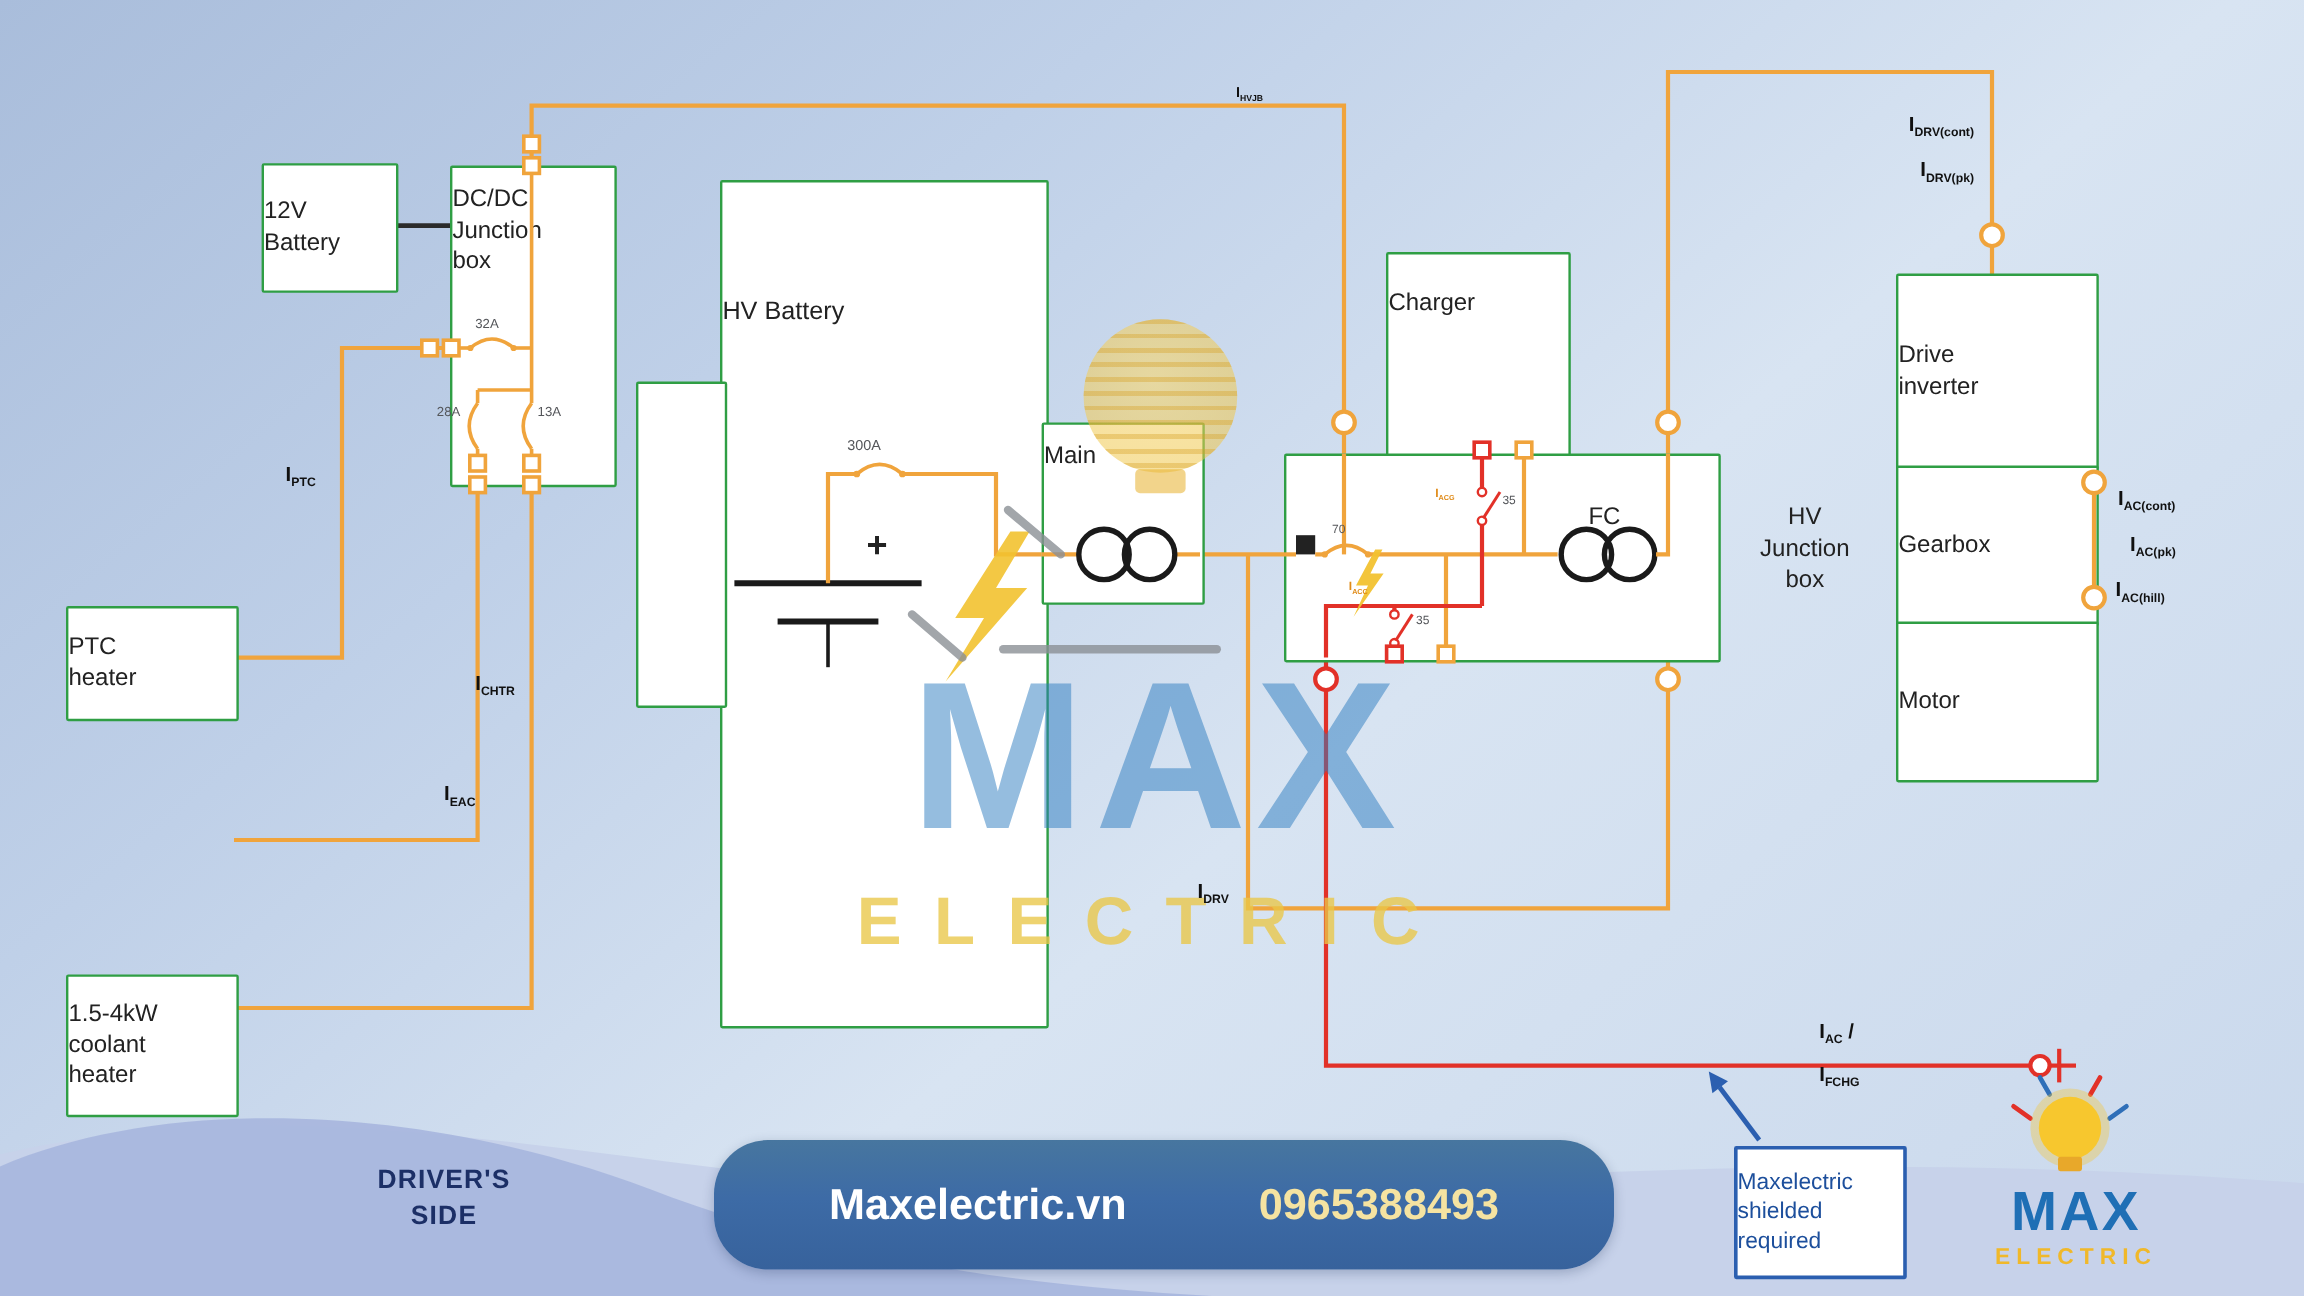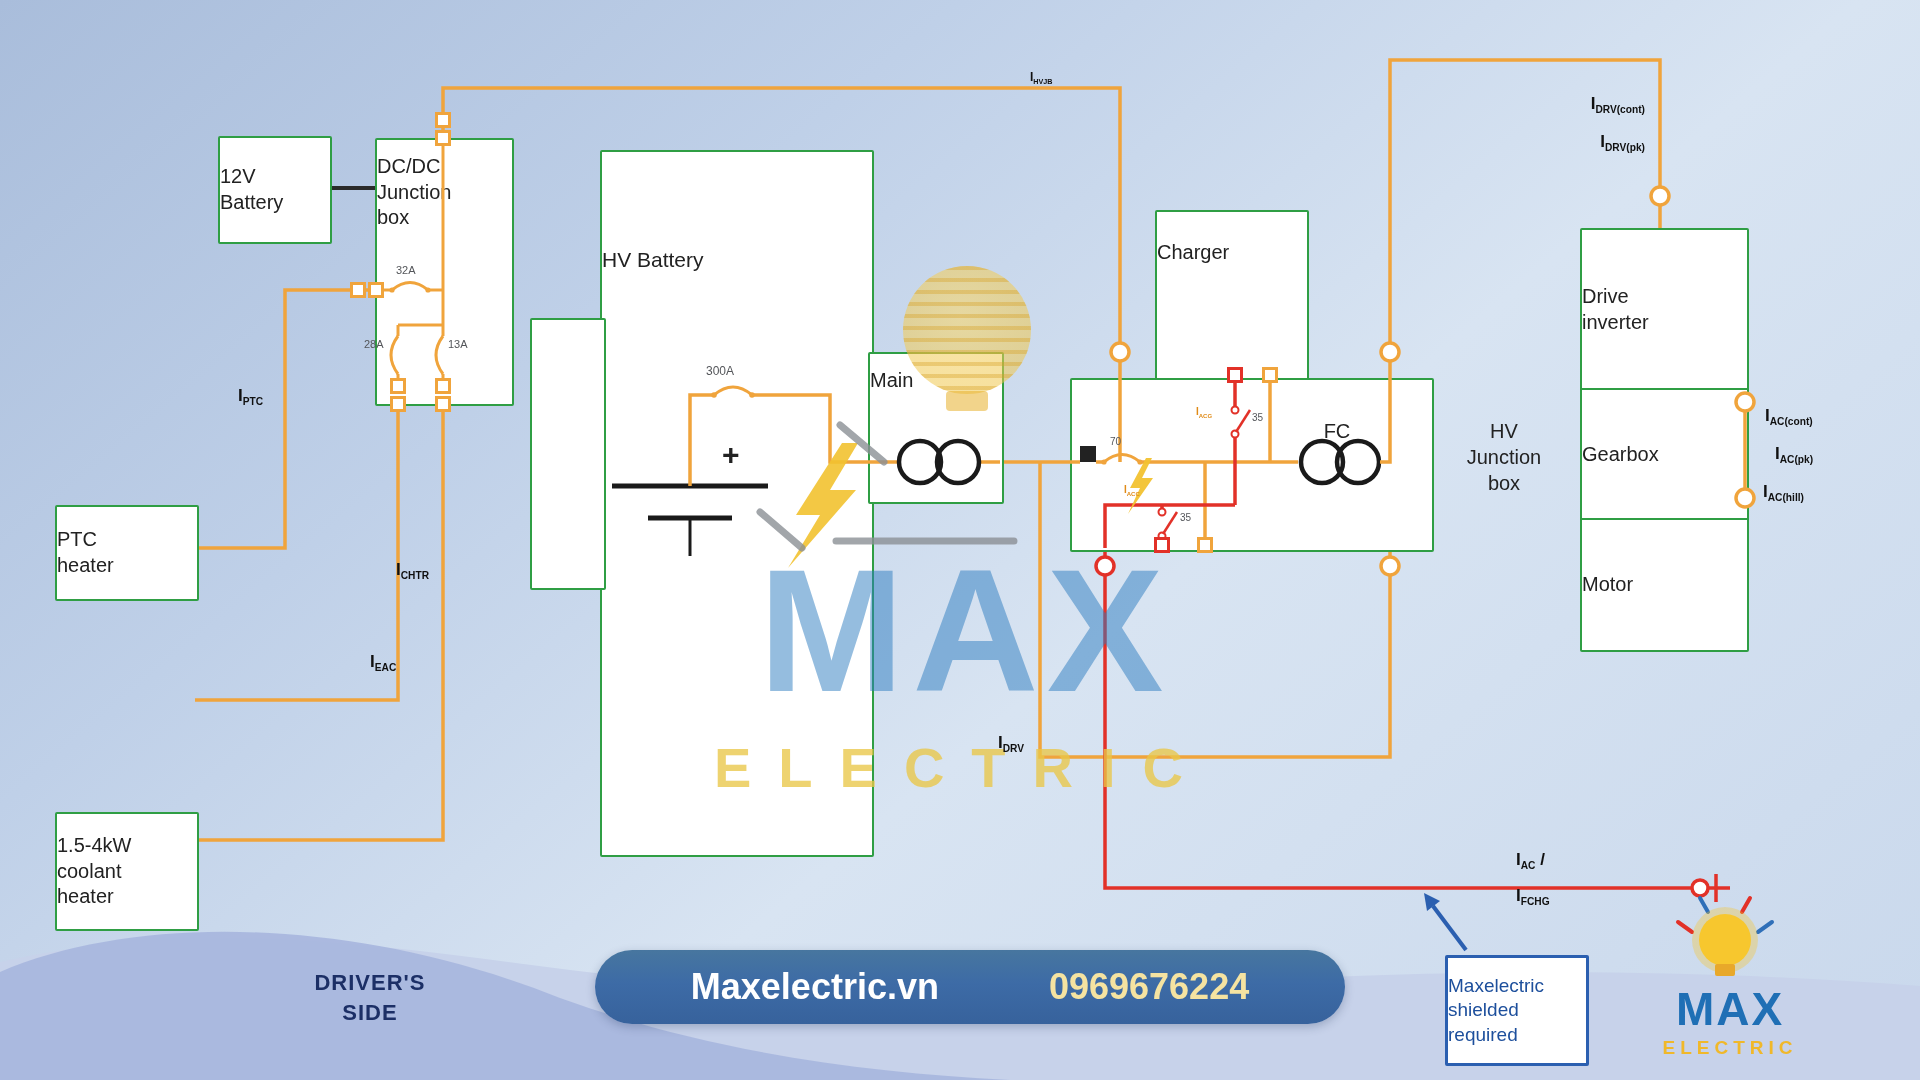--- a/index.html
+++ b/index.html
@@ -28,21 +28,21 @@
   .wm-bulb{position:absolute;left:903px;top:266px;width:128px;height:128px;border-radius:50%;
     background:radial-gradient(circle at 45% 40%, rgba(246,216,120,.65), rgba(236,191,56,.5));}
   .wm-bulb-stripes{position:absolute;left:903px;top:266px;width:128px;height:128px;border-radius:50%;
     background:repeating-linear-gradient(180deg, rgba(214,160,36,.5) 0 4px, transparent 4px 12px);opacity:.75;}
   .wm-bulb-base{position:absolute;left:946px;top:391px;width:42px;height:20px;border-radius:4px;
     background:rgba(231,176,44,.55);}
   .wm-max{position:absolute;left:740px;top:543px;width:450px;text-align:center;
     font-size:175px;font-weight:800;letter-spacing:8px;color:rgba(44,124,192,.5);line-height:1;}
   .wm-electric{position:absolute;left:672px;top:740px;width:580px;text-align:center;
     font-size:56px;font-weight:600;letter-spacing:27px;color:rgba(233,199,72,.78);line-height:1;}
-  .footer-pill{position:absolute;left:595px;top:950px;width:750px;height:74px;border-radius:45px;
+  .footer-pill{position:absolute;left:595px;top:950px;width:750px;height:108px;border-radius:45px;
     background:linear-gradient(180deg,#47769f 0%,#3d6ba6 45%,#37629c 100%);z-index:50;
     display:flex;align-items:center;justify-content:center;gap:110px;box-shadow:0 3px 10px rgba(20,40,80,.25);}
   .footer-site{font-size:36px;font-weight:bold;color:#ffffff;}
   .footer-phone{font-size:36px;font-weight:bold;color:#f5e3a1;}
   .driver-side{position:absolute;left:280px;top:968px;width:180px;z-index:45;text-align:center;
     font-size:22px;font-weight:bold;color:#1c2f66;line-height:1.35;letter-spacing:1px;}
   .brand{position:absolute;left:1630px;top:888px;width:200px;height:192px;z-index:50;}
   .brand-max{position:absolute;left:0;top:98px;width:200px;text-align:center;
     font-size:46px;font-weight:800;color:#1f6fb5;letter-spacing:2px;line-height:1;}
   .brand-electric{position:absolute;left:0;top:150px;width:200px;text-align:center;
@@ -258,21 +258,21 @@
       <line x1="840" y1="425" x2="884" y2="462" stroke="#8b9096" stroke-width="7" stroke-linecap="round" opacity="0.8"></line>
       <line x1="760" y1="512" x2="802" y2="548" stroke="#8b9096" stroke-width="7" stroke-linecap="round" opacity="0.8"></line>
       <line x1="836" y1="541" x2="1014" y2="541" stroke="#8b9096" stroke-width="7" stroke-linecap="round" opacity="0.8"></line>
     </svg>
     <div class="wm-max">MAX</div>
     <div class="wm-electric">ELECTRIC</div>
   </div>
 
   <div class="footer-pill">
     <div class="footer-site">Maxelectric.vn</div>
-    <div class="footer-phone">0969676224</div>
+    <div class="footer-phone">0965388493</div>
   </div>
 
   <div class="brand">
     <svg width="200" height="96" viewBox="0 0 200 96" style="position:absolute;left:0;top:0;">
       <line x1="48" y1="34" x2="62" y2="44" stroke="#e23128" stroke-width="4" stroke-linecap="round"></line>
       <line x1="70" y1="10" x2="78" y2="24" stroke="#2f6fb8" stroke-width="4" stroke-linecap="round"></line>
       <line x1="120" y1="10" x2="112" y2="24" stroke="#e23128" stroke-width="4" stroke-linecap="round"></line>
       <line x1="142" y1="34" x2="128" y2="44" stroke="#2f6fb8" stroke-width="4" stroke-linecap="round"></line>
       <circle cx="95" cy="52" r="33" fill="#f7c72e" opacity="0.35"></circle>
       <circle cx="95" cy="52" r="26" fill="#f7c72e"></circle>

